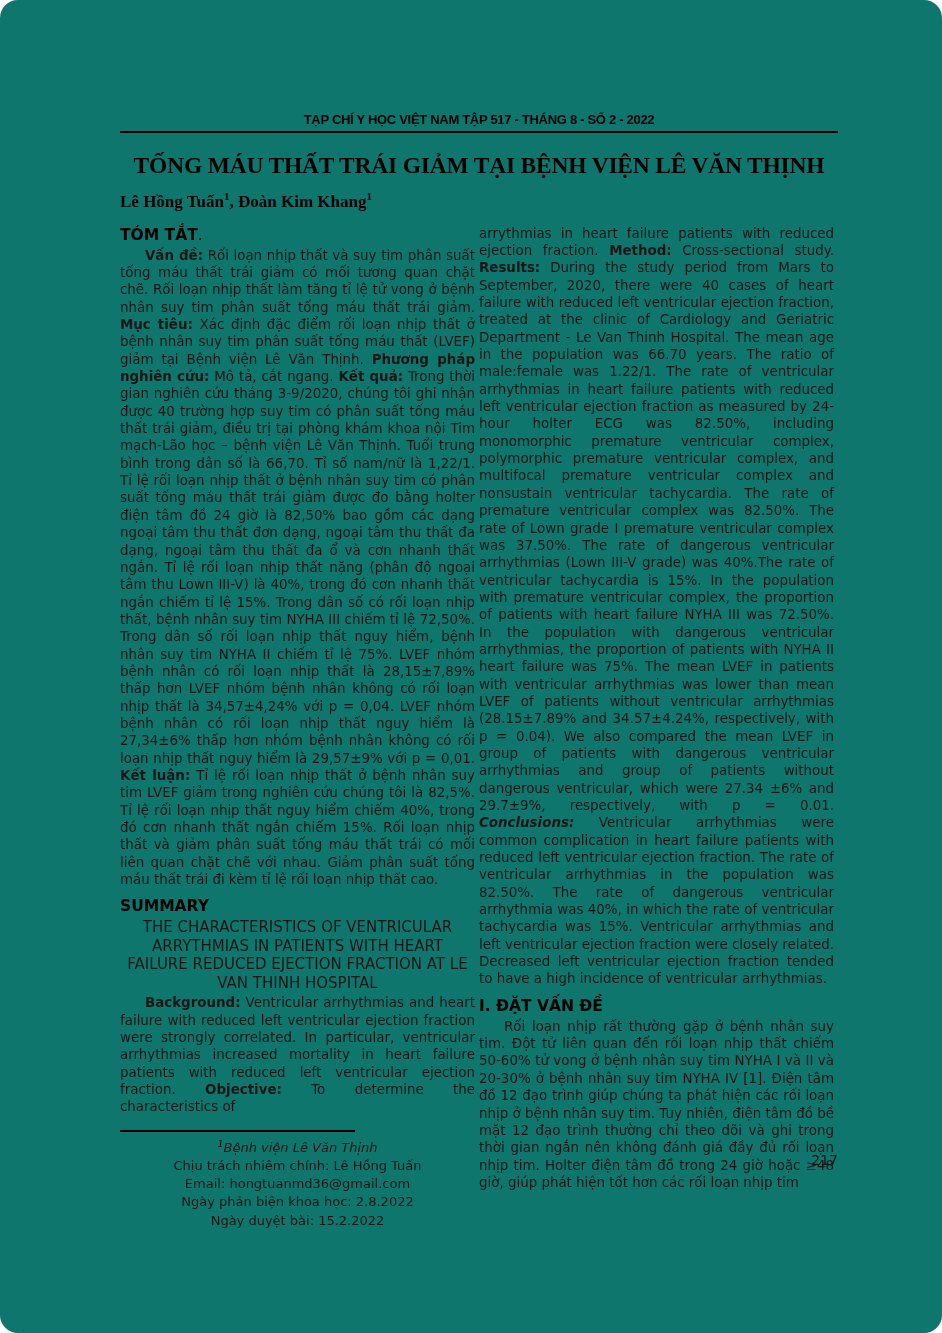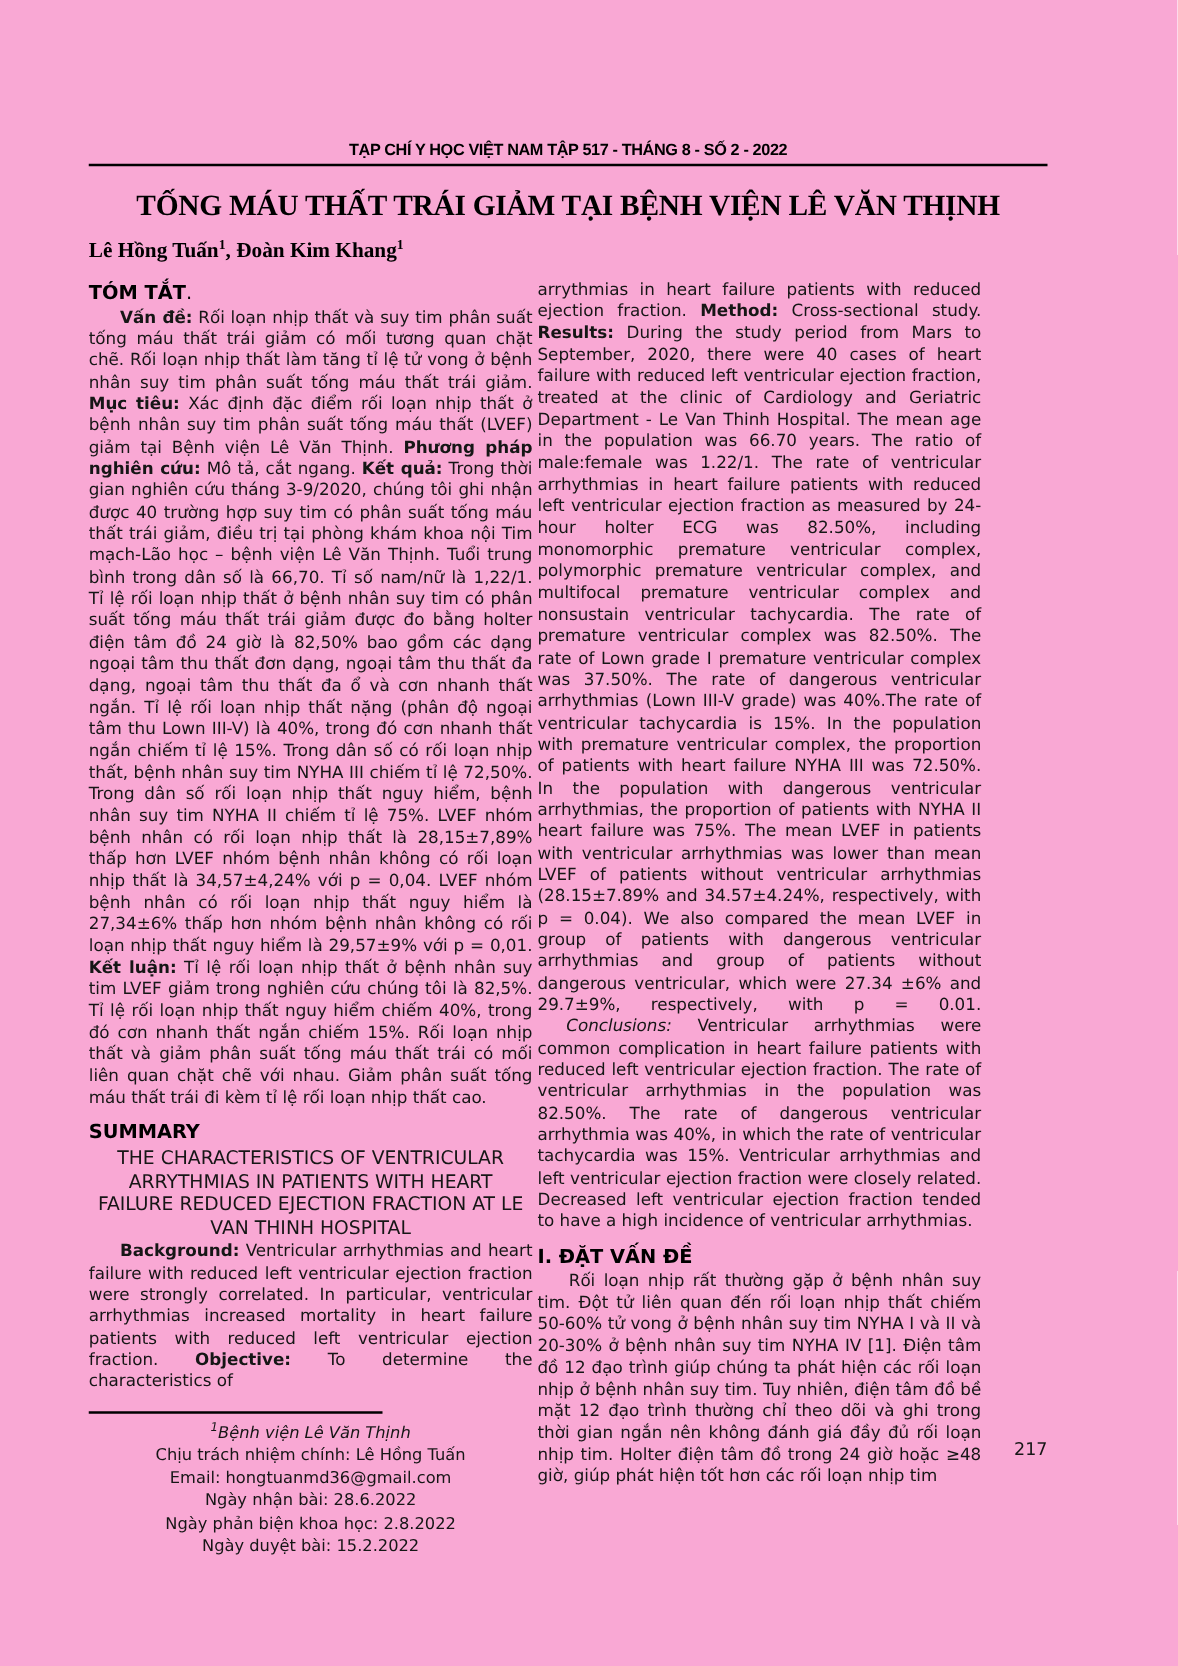--- a/index.html
+++ b/index.html
@@ -1,25 +1,26 @@
 <!DOCTYPE html>
 <html><head>
 <meta charset="utf-8">
 <style>
   html, body { margin: 0; padding: 0; background: #ffffff; }
   .page {
     position: relative;
     width: 942px;
     height: 1333px;
-    background: #f9a8d4;
+    background: #0f766e;
     box-sizing: border-box;
-    padding: 112px 104px 0 71px;
+    padding: 112px 104px 0 120px;
     color: #111;
     font-family: "DejaVu Sans", sans-serif;
     overflow: hidden;
+    border-radius: 18px;
   }
   .journal-header {
     text-align: center;
     font-family: "Liberation Sans", sans-serif;
     font-weight: bold;
     font-size: 13px;
     letter-spacing: -0.3px;
     color: #000;
     padding-bottom: 4px;
     border-bottom: 2px solid #000;
@@ -65,21 +66,21 @@
   }
   .heading-space { margin-top: 8px; }
   .summary-subtitle {
     text-align: center;
     font-size: 15px;
     line-height: 18.5px;
     color: #161616;
     margin: 1px 0 2px 0;
   }
   .seg-b { font-weight: bold; }
-  .seg-bi { font-weight: normal; font-style: italic; margin-left: 23px; }
+  .seg-bi { font-weight: bold; font-style: italic; }
   .seg-i { font-style: italic; }
   .body-text sup, .footnote sup { font-size: 9.5px; line-height: 0; }
   .footnote-rule {
     width: 235px;
     height: 0;
     border: none;
     border-top: 2px solid #000;
     margin: 14px 0 7px 0;
   }
   .footnote {
@@ -123,21 +124,20 @@
       <div class="summary-subtitle">THE CHARACTERISTICS OF VENTRICULAR ARRYTHMIAS IN PATIENTS WITH HEART FAILURE REDUCED EJECTION FRACTION AT LE VAN THINH HOSPITAL</div>
 
       <div class="body-text para-indent"><span class="seg-b">Background:</span><span> Ventricular arrhythmias and heart failure with reduced left ventricular ejection fraction were strongly correlated. In particular, ventricular arrhythmias increased mortality in heart failure patients with reduced left ventricular ejection fraction. </span><span class="seg-b">Objective:</span><span> To determine the characteristics of</span></div>
 
       <div class="footnote-rule"></div>
 
       <div class="footnote">
         <div class="footnote-affiliation"><sup>1</sup><span class="seg-i">Bệnh viện Lê Văn Thịnh</span></div>
         <div>Chịu trách nhiệm chính: Lê Hồng Tuấn</div>
         <div>Email: hongtuanmd36@gmail.com</div>
-        <div>Ngày nhận bài: 28.6.2022</div>
         <div>Ngày phản biện khoa học: 2.8.2022</div>
         <div>Ngày duyệt bài: 15.2.2022</div>
       </div>
 
     </div>
 
     <div class="col">
 
       <div class="body-text"><span>arrythmias in heart failure patients with reduced ejection fraction. </span><span class="seg-b">Method:</span><span> Cross-sectional study. </span><span class="seg-b">Results:</span><span> During the study period from Mars to September, 2020, there were 40 cases of heart failure with reduced left ventricular ejection fraction, treated at the clinic of Cardiology and Geriatric Department - Le Van Thinh Hospital. The mean age in the population was 66.70 years. The ratio of male:female was 1.22/1. The rate of ventricular arrhythmias in heart failure patients with reduced left ventricular ejection fraction as measured by 24-hour holter ECG was 82.50%, including monomorphic premature ventricular complex, polymorphic premature ventricular complex, and multifocal premature ventricular complex and nonsustain ventricular tachycardia. The rate of premature ventricular complex was 82.50%. The rate of Lown grade I premature ventricular complex was 37.50%. The rate of dangerous ventricular arrhythmias (Lown III-V grade) was 40%.The rate of ventricular tachycardia is 15%. In the population with premature ventricular complex, the proportion of patients with heart failure NYHA III was 72.50%. In the population with dangerous ventricular arrhythmias, the proportion of patients with NYHA II heart failure was 75%. The mean LVEF in patients with ventricular arrhythmias was lower than mean LVEF of patients without ventricular arrhythmias (28.15±7.89% and 34.57±4.24%, respectively, with p = 0.04). We also compared the mean LVEF in group of patients with dangerous ventricular arrhythmias and group of patients without dangerous ventricular, which were 27.34 ±6% and 29.7±9%, respectively, with p = 0.01. </span><span class="seg-bi">Conclusions:</span><span> Ventricular arrhythmias were common complication in heart failure patients with reduced left ventricular ejection fraction. The rate of ventricular arrhythmias in the population was 82.50%. The rate of dangerous ventricular arrhythmia was 40%, in which the rate of ventricular tachycardia was 15%. Ventricular arrhythmias and left ventricular ejection fraction were closely related. Decreased left ventricular ejection fraction tended to have a high incidence of ventricular arrhythmias.</span></div>
 

